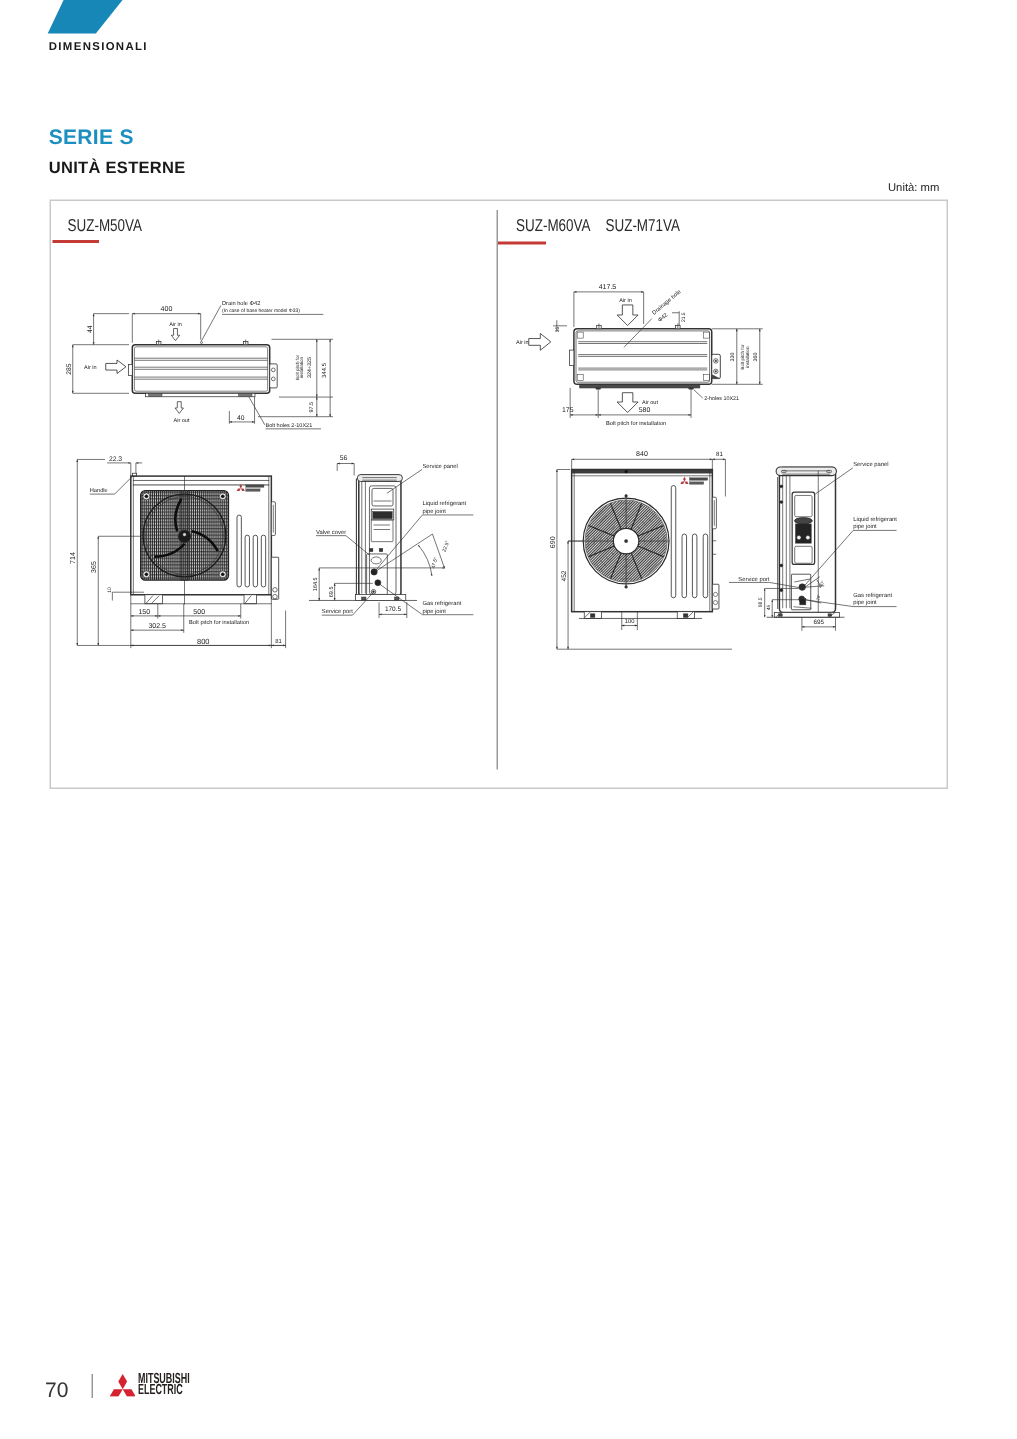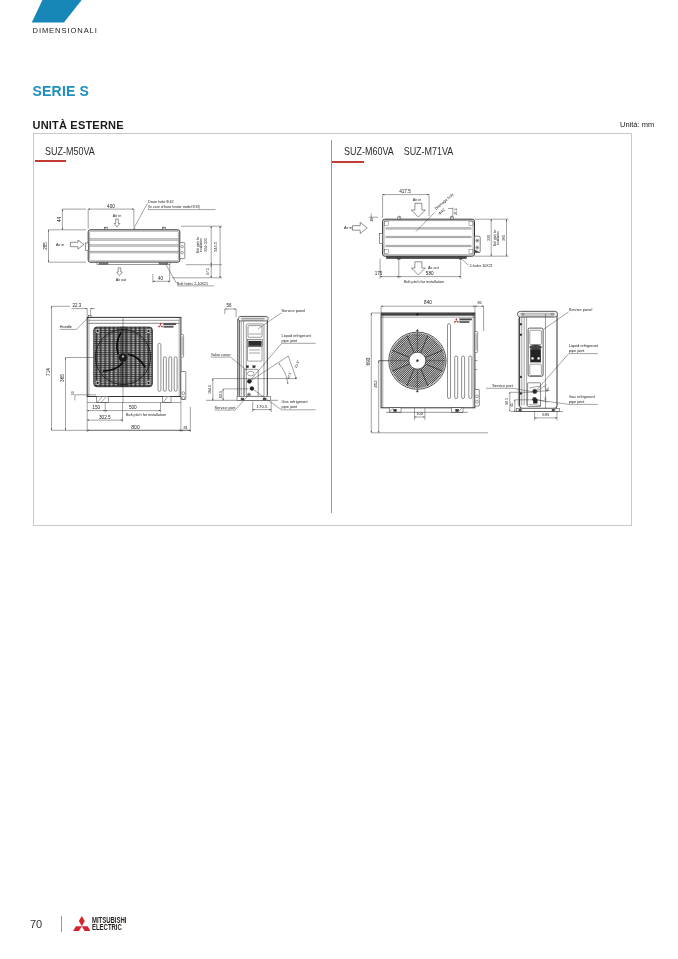--- a/index.html
+++ b/index.html
@@ -8,27 +8,27 @@
   svg text{font-family:"Liberation Sans",sans-serif;fill:#222;}
 </style>
 </head>
 <body>
 <div class="abs" style="left:0;top:0;width:678px;height:959px;overflow:hidden;">
 
 <svg class="abs" style="left:0;top:0;" width="120" height="30" viewBox="0 0 120 30">
   <polygon points="42.4,0 81.7,0 63.9,22.4 31.8,22.4" fill="#1787b8"></polygon>
 </svg>
 
-<div class="abs" style="left:32.5px;top:25.5px;font-size:7.6px;font-weight:normal;letter-spacing:0.9px;color:#1a1a1a;">DIMENSIONALI</div>
+<div class="abs" style="left:32.5px;top:25.5px;font-size:7.6px;font-weight:bold;letter-spacing:0.9px;color:#1a1a1a;">DIMENSIONALI</div>
 
 <div class="abs" style="left:32.5px;top:83px;font-size:14px;font-weight:bold;letter-spacing:0.2px;color:#1d8fc0;">SERIE S</div>
 
-<div class="abs" style="left:32.5px;top:106px;font-size:11px;font-weight:bold;letter-spacing:0.2px;color:#1a1a1a;margin-top:13px;">UNITÀ ESTERNE</div>
-
-<div class="abs" style="left:620px;top:119.5px;font-size:7.5px;color:#222;">Unità: mm</div>
+<div class="abs" style="left:32.5px;top:106px;font-size:11px;font-weight:bold;letter-spacing:0.2px;color:#1a1a1a;">UNITÀ ESTERNE</div>
+
+<div class="abs" style="left:592px;top:119.5px;font-size:7.5px;color:#222;">Unità: mm</div>
 
 <div class="abs" style="left:32.9px;top:133px;width:597px;height:390.5px;border:1px solid #c9c9c9;"></div>
 
 <div class="abs" style="left:331.3px;top:139.5px;width:1px;height:373.5px;background:#9a9a9a;"></div>
 
 <div class="abs" style="left:45px;top:145.3px;font-size:11.5px;color:#2b2b2b;transform:scaleX(0.78);transform-origin:0 0;white-space:nowrap;">SUZ-M50VA</div>
 
 <div class="abs" style="left:35px;top:160.4px;width:30.7px;height:1.8px;background:#c43a35;"></div>
 
 <div class="abs" style="left:343.7px;top:145.3px;font-size:11.5px;color:#2b2b2b;transform:scaleX(0.78);transform-origin:0 0;white-space:nowrap;">SUZ-M60VA&nbsp;&nbsp;&nbsp;&nbsp;SUZ-M71VA</div>
@@ -642,21 +642,21 @@
       <line x1="553.0" y1="411.0" x2="556.5" y2="408.5" stroke="#333" stroke-width="0.45"></line>
 
 <line x1="534.6" y1="411.5" x2="534.6" y2="420.5" stroke="#333" stroke-width="0.45"></line>
       <line x1="557.0" y1="411.5" x2="557.0" y2="420.5" stroke="#333" stroke-width="0.45"></line>
 <line x1="534.6" y1="417.9" x2="557.0" y2="417.9" stroke="#333" stroke-width="0.45"></line>
       <polygon points="534.6,417.9 536.3,417.3 536.3,418.5" fill="#333"></polygon>
       <polygon points="557.0,417.9 555.3,418.5 555.3,417.3" fill="#333"></polygon>
       <text x="545.8" y="416.3" font-size="4.2" text-anchor="middle">695</text>
 </svg>
 
-<div class="abs" style="left:30px;top:917.5px;font-size:11px;color:#333;">70</div>
+<div class="abs" style="left:30px;top:917.5px;font-size:14px;color:#333;">70</div>
 
 <div class="abs" style="left:60.5px;top:915.5px;width:1px;height:16px;background:#999;"></div>
 
 <svg class="abs" style="left:72.6px;top:915.7px;" width="17.6" height="15.24" viewBox="0 0 100 86.6">
   <polygon points="50,0 66.7,28.87 50,57.73 33.3,28.87" fill="#d6222e"></polygon>
   <polygon points="0,86.6 16.7,57.73 50,57.73 33.3,86.6" fill="#d6222e"></polygon>
   <polygon points="100,86.6 83.3,57.73 50,57.73 66.7,86.6" fill="#d6222e"></polygon>
 </svg>
 
 <div class="abs" style="left:92.4px;top:914.9px;font-size:9.7px;line-height:9.7px;font-weight:bold;color:#26211f;transform:scaleX(0.615);transform-origin:0 0;white-space:nowrap;">MITSUBISHI</div>

